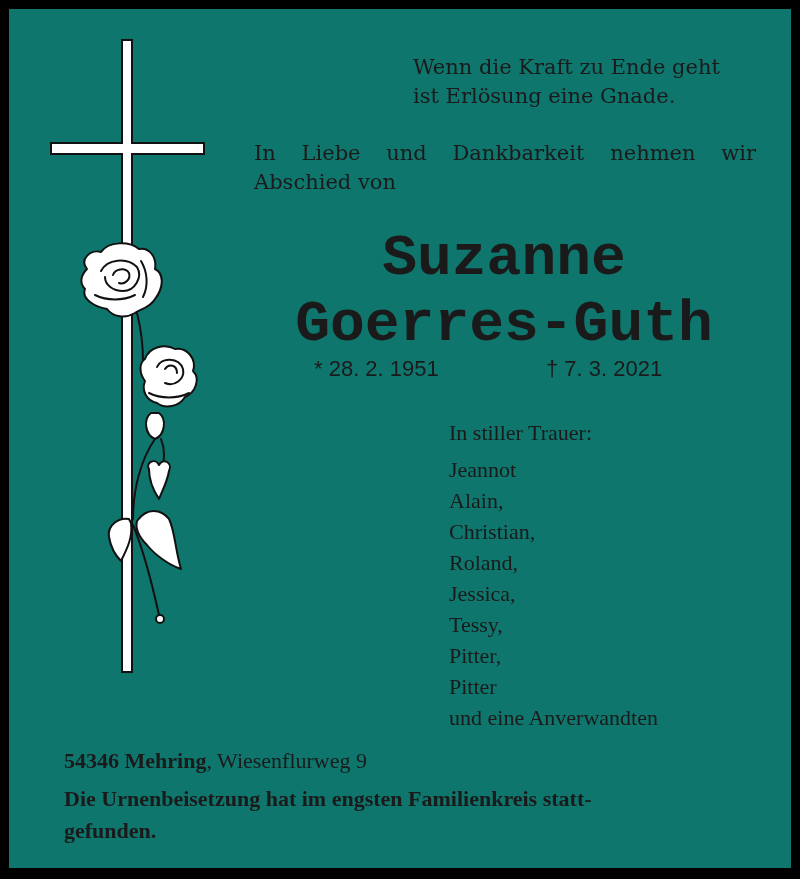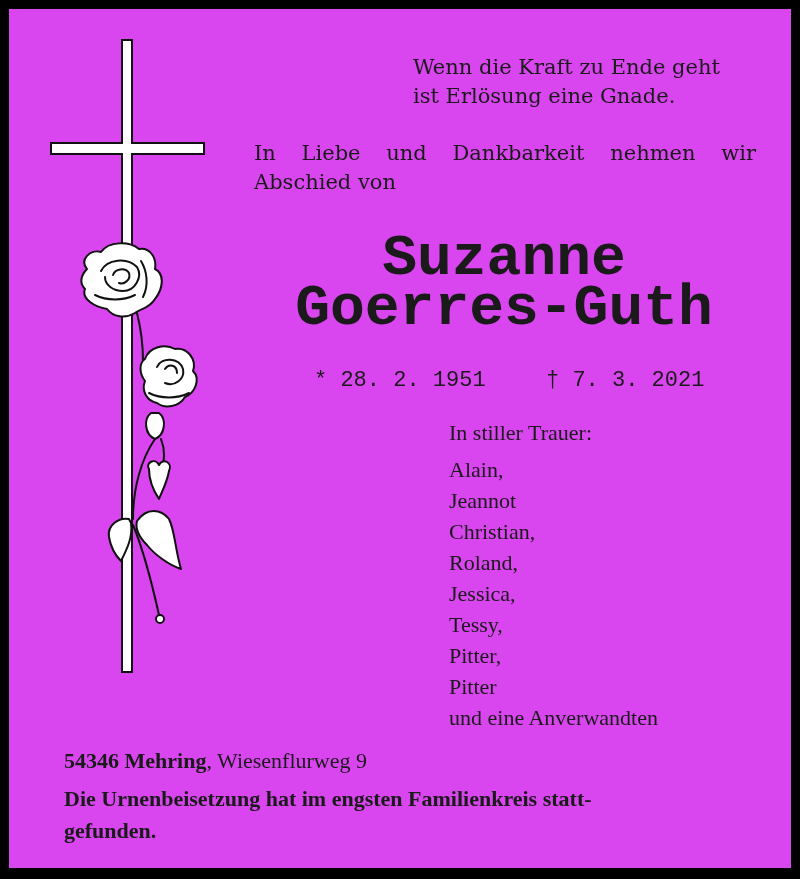--- a/index.html
+++ b/index.html
@@ -1,25 +1,25 @@
 <!DOCTYPE html>
 <html><head>
 <meta charset="utf-8">
 <style>
   html, body { margin: 0; padding: 0; }
   body { width: 800px; height: 879px; background: #000; position: relative; overflow: hidden; }
-  .card { position: absolute; left: 9px; top: 9px; width: 782px; height: 859px; background: #d946ef; }
+  .card { position: absolute; left: 9px; top: 9px; width: 782px; height: 859px; background: #0f766e; }
   .serif { font-family: "DejaVu Serif", "Liberation Serif", serif; color: #1a1a1a; }
   .motto { position: absolute; left: 404px; top: 44px; font-size: 21px; line-height: 29px; }
   .intro { position: absolute; left: 245px; top: 130px; width: 502px; font-size: 21px; line-height: 29px; text-align: justify; }
   .intro .l1 { display: block; text-align-last: justify; }
   .name { position: absolute; left: 240px; width: 510px; text-align: center; font-family: Liberation Mono, monospace; font-weight: bold; color: #1a1a1a; }
   .name1 { top: 218px; font-size: 58px; line-height: 64px; }
-  .name2 { top: 268px; font-size: 58px; line-height: 64px; }
-  .dates { position: absolute; top: 357px; font-size: 22px; line-height: 30px; font-family: Liberation Mono, monospace; color:#1a1a1a; }
+  .name2 { top: 284px; font-size: 58px; line-height: 64px; }
+  .dates { position: absolute; top: 345px; font-size: 22px; line-height: 30px; font-family: Liberation Sans, sans-serif; color:#1a1a1a; }
   .born { left: 305px; }
   .died { left: 537px; }
   .mourn { position: absolute; left: 440px; top: 408px; font-size: 22px; line-height: 31px; font-family: "Liberation Serif", serif; color:#1a1a1a; }
   .mourn .head { display: block; margin-bottom: 6px; }
   .mourn .item { display: block; }
   .addr { position: absolute; left: 55px; top: 737px; font-size: 22px; line-height: 30px; font-family: "Liberation Serif", serif; color:#1a1a1a; }
   .addr b { font-weight: bold; margin-top: 16px; }
   .note { position: absolute; left: 55px; top: 774px; width: 690px; font-size: 22px; line-height: 32px; font-family: "Liberation Serif", serif; color:#1a1a1a;font-weight:bold; }
   .cross { position: absolute; left: 0; top: 0; }
 </style>
@@ -76,22 +76,22 @@
   </div>
 
   <div class="name name1">Suzanne</div>
   <div class="name name2">Goerres-Guth</div>
 
   <div class="dates born">* 28. 2. 1951</div>
   <div class="dates died">† 7. 3. 2021</div>
 
   <div class="mourn">
     <span class="head">In stiller Trauer:</span>
+    <span class="item">Jeannot</span>
     <span class="item">Alain,</span>
-    <span class="item">Jeannot</span>
     <span class="item">Christian,</span>
     <span class="item">Roland,</span>
     <span class="item">Jessica,</span>
     <span class="item">Tessy,</span>
     <span class="item">Pitter,</span>
     <span class="item">Pitter</span>
     <span class="item">und eine Anverwandten</span>
   </div>
 
   <div class="addr"><b>54346 Mehring</b><span>, Wiesenflurweg 9</span></div>

